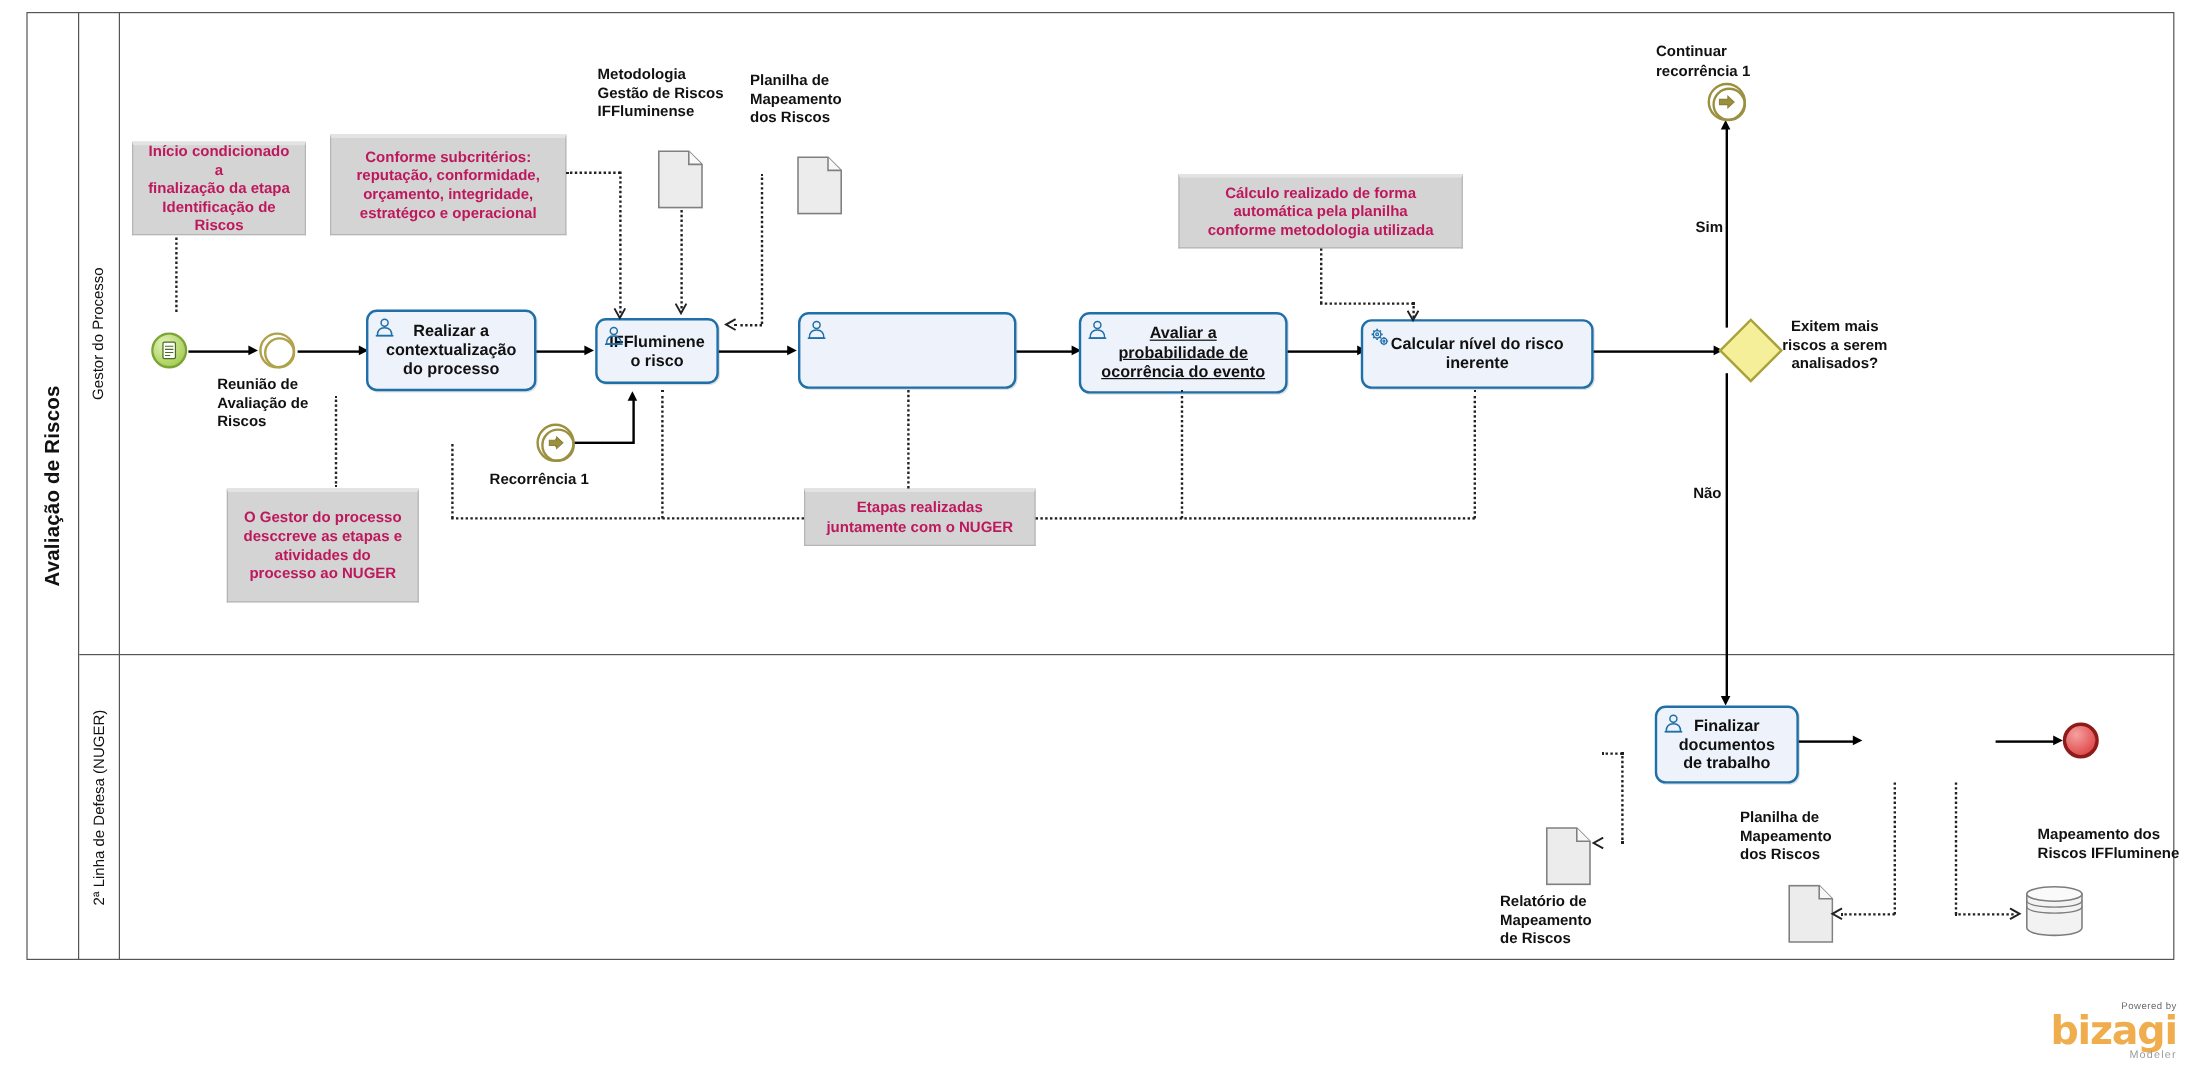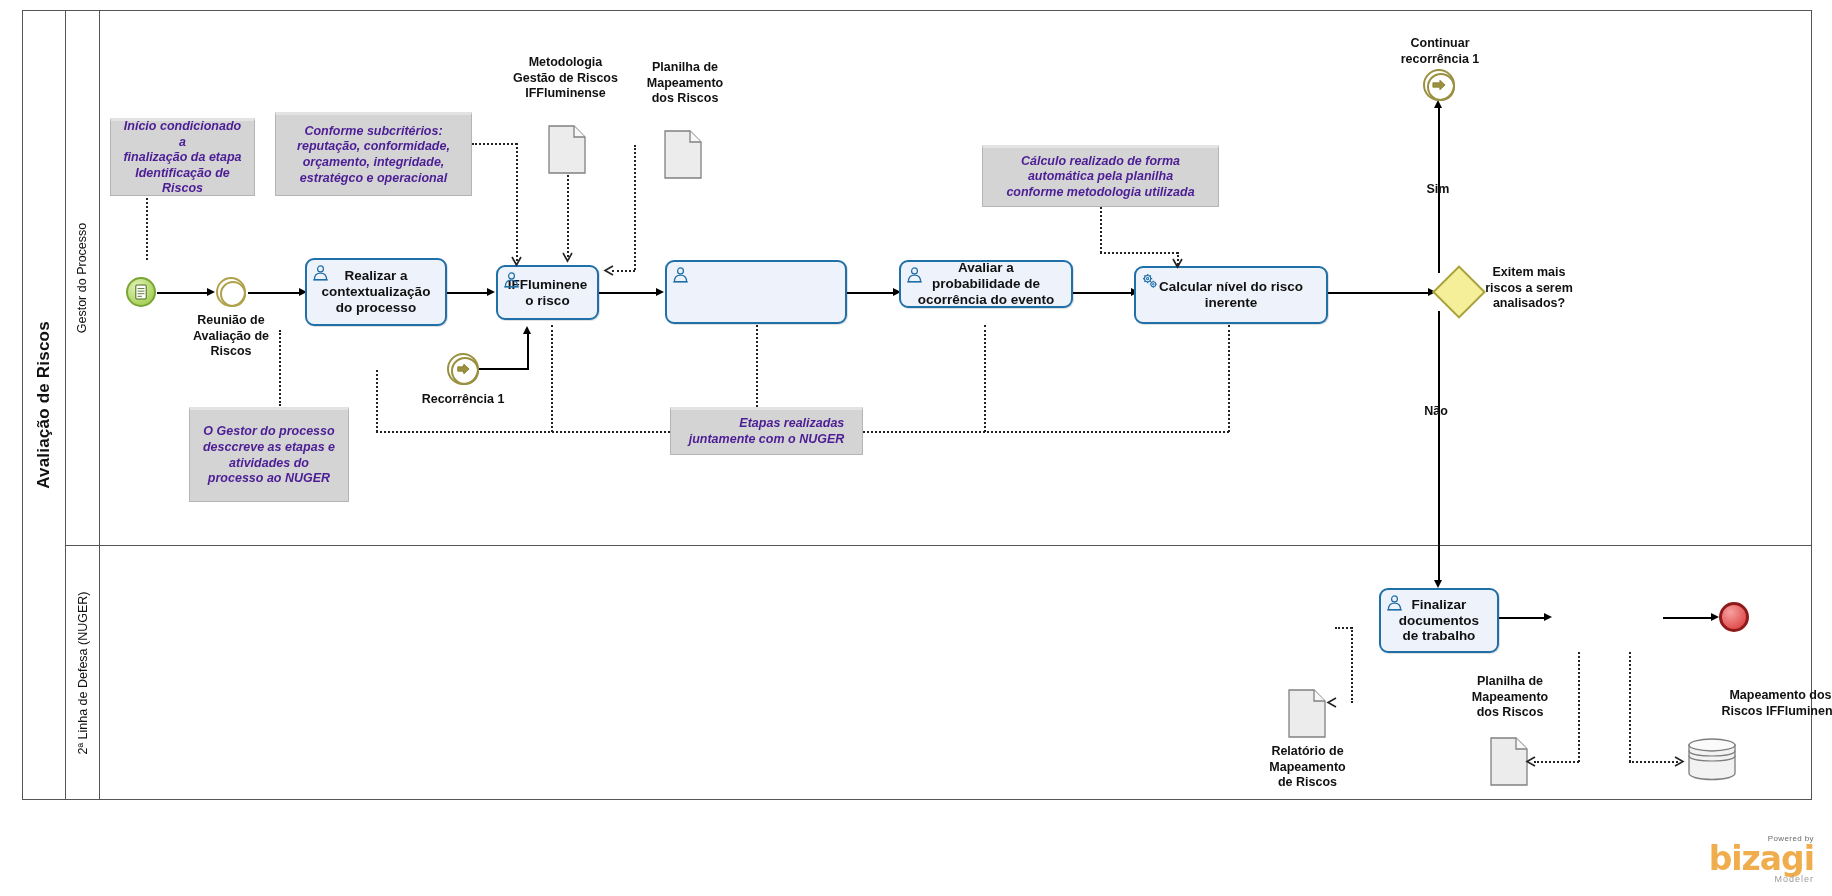--- a/index.html
+++ b/index.html
@@ -120,41 +120,40 @@
   }
 
   
   .ann {
     position: absolute;
     background: #d4d4d4;
     border: 1px solid #b4b4b4;
     border-top: 3px solid #e3e3e3;
     display: flex; align-items: center; justify-content: center;
     text-align: center;
-    font-size: 12.5px; font-weight: bold; color: #4c1d95;
+    font-size: 12.5px; font-weight: bold; color: #be185d;
     line-height: 1.25;
     padding: 3px 10px;
-    font-style: italic;
   }
 
   
   .doc {
     position: absolute;
     width: 38px; height: 49px;
   }
   .datastore {
     position: absolute;
     width: 50px; height: 44px;
   }
 
   
   .lbl {
     position: absolute;
     font-size: 12.5px; font-weight: bold; color: #111;
-    text-align: center; line-height: 1.25;
+    line-height: 1.25;
     white-space: pre-line;
   }
 
   
   .flow {
     position: absolute;
     background: #000;
   }
   .flow.h { height: 1.6px; }
   .flow.v { width: 1.6px; }
@@ -236,21 +235,21 @@
   </div>
 
   <div class="ann" style="left:189px; top:407px; width:160px; height:95px;">
     <span style="white-space: pre-line;">O Gestor do processo
 desccreve as etapas e
 atividades do
 processo ao NUGER</span>
   </div>
 
   <div class="ann" style="left:670px; top:407px; width:193px; height:48px;">
-    <span style="white-space: pre-line; text-align: right;">Etapas realizadas
+    <span style="white-space: pre-line;">Etapas realizadas
 juntamente com o NUGER</span>
   </div>
 
   <div class="lbl" style="left: 498px; top: 55px; width: 135px; white-space: pre-line;">Metodologia
 Gestão de Riscos
 IFFluminense</div>
   <div class="doc" style="left:548px; top:125px;">
     <svg width="38" height="49" viewBox="0 0 38 49">
       <path d="M1 1 H26 L37 12 V48 H1 Z" fill="#ececec" stroke="#808080" stroke-width="1.3"></path>
       <path d="M26 1 V12 H37" fill="#f8f8f8" stroke="#808080" stroke-width="1.3"></path>
@@ -351,21 +350,21 @@
     <svg class="task-icon" viewBox="0 0 18 18">
       <circle cx="9" cy="5.2" r="3.1" fill="none" stroke="#1f6fa8" stroke-width="1.3"></circle>
       <path d="M2.6 16.5 C2.6 11.6 5.4 9.6 9 9.6 C12.6 9.6 15.4 11.6 15.4 16.5 Z" fill="none" stroke="#1f6fa8" stroke-width="1.3"></path>
       <path d="M1.2 16.8 H16.8" stroke="#1f6fa8" stroke-width="1.3"></path>
     </svg>
   </div>
 
   <div class="flow h" style="left:847px; top:292px; width:49px;"></div>
   <div class="arrow r" style="left:893px; top:288px;"></div>
 
-  <div class="task" style="left:899px; top:260px; width:174px; height:48px;">
+  <div class="task" style="left:899px; top:260px; width:174px; height:68px;text-decoration:underline;">
     <svg class="task-icon" viewBox="0 0 18 18">
       <circle cx="9" cy="5.2" r="3.1" fill="none" stroke="#1f6fa8" stroke-width="1.3"></circle>
       <path d="M2.6 16.5 C2.6 11.6 5.4 9.6 9 9.6 C12.6 9.6 15.4 11.6 15.4 16.5 Z" fill="none" stroke="#1f6fa8" stroke-width="1.3"></path>
       <path d="M1.2 16.8 H16.8" stroke="#1f6fa8" stroke-width="1.3"></path>
     </svg>
     <span class="tlabel" style="white-space: pre-line;">Avaliar a
 probabilidade de
 ocorrência do evento</span>
   </div>
 

